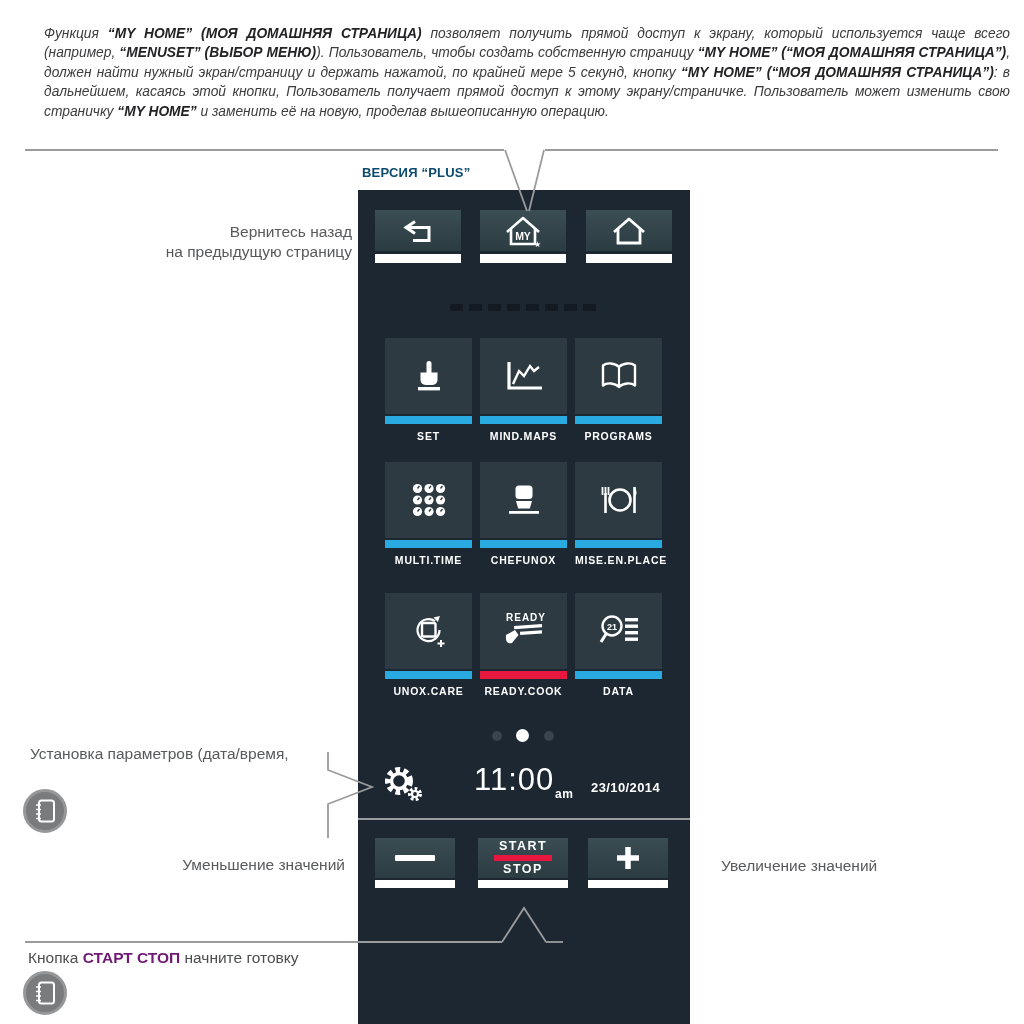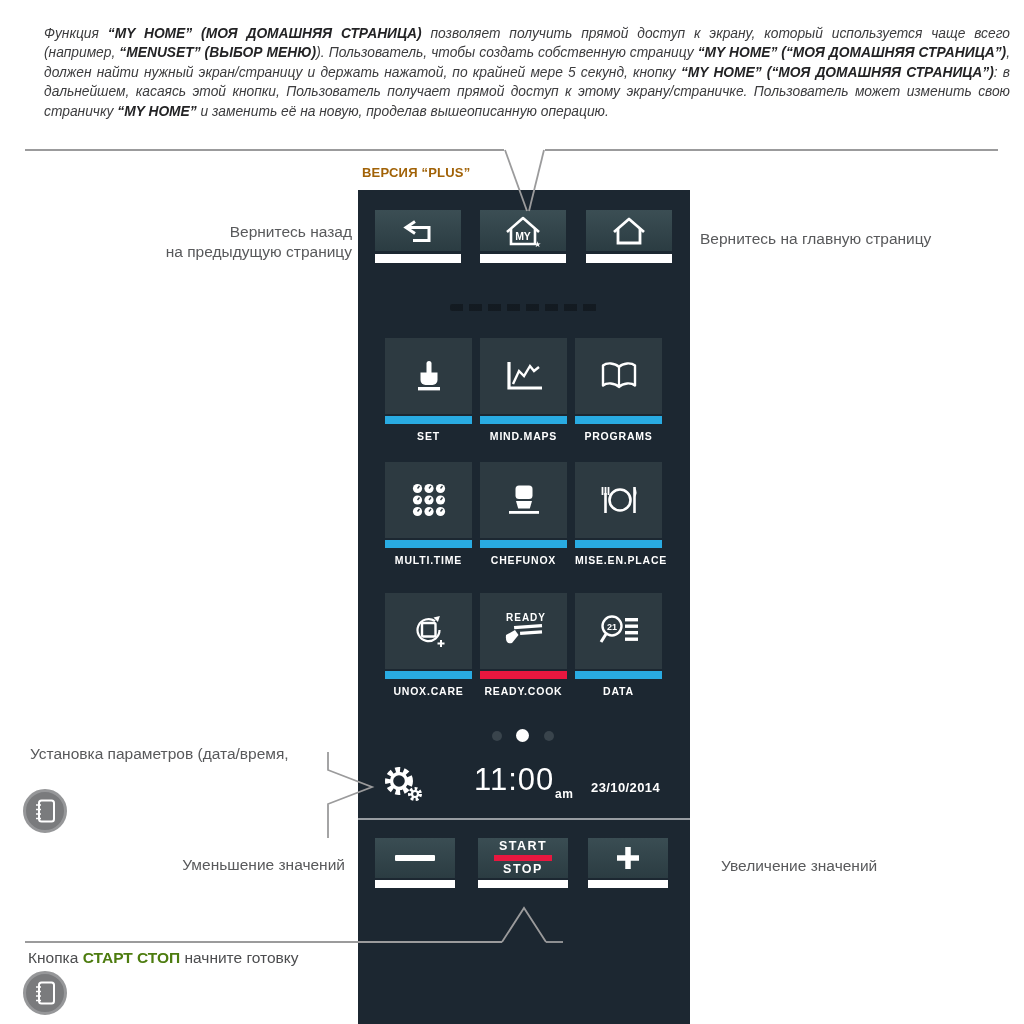--- a/index.html
+++ b/index.html
@@ -5,21 +5,21 @@
   html,body{margin:0;padding:0;background:#fff;}
   #page{position:relative;width:1024px;height:1024px;background:#fff;overflow:hidden;
         font-family:"Liberation Sans",sans-serif;}
   
   .intro{position:absolute;left:28px;top:8px;width:966px;font-size:13.8px;line-height:19.4px;
          color:#3c3c3e;text-align:justify;margin:16px;font-style:italic;}
   .intro b{color:#232325;}
   
   .lines{position:absolute;left:0;top:0;pointer-events:none;z-index:6;}
   .lines path,.lines polyline{stroke:#9b9b9c;stroke-width:1.8;fill:none;}
-  .version{position:absolute;left:362px;top:165px;font-size:13px;font-weight:bold;color:#a16207;letter-spacing:.2px;}
+  .version{position:absolute;left:362px;top:165px;font-size:13px;font-weight:bold;color:#0c4a6e;letter-spacing:.2px;}
   
   .panel{position:absolute;left:358px;top:190px;width:332px;height:868px;background:#1c2731;z-index:2;}
   .tbcell{position:absolute;width:86px;}
   .tbtn{height:41px;background:linear-gradient(180deg,#3b4e54,#2b3c42);
         display:flex;align-items:center;justify-content:center;}
   .tunder{height:9px;background:#fff;margin-top:3px;}
   .faint{position:absolute;left:92px;top:114px;width:152px;height:7px;border-radius:2px;
          background:repeating-linear-gradient(90deg,rgba(0,0,0,.32) 0 13px,transparent 13px 19px);}
   .cell{position:absolute;width:87px;}
   .tile{height:76px;background:#2d3a41;display:flex;align-items:center;justify-content:center;}
@@ -39,21 +39,21 @@
   .minus-glyph{width:40px;height:5.5px;background:#fff;border-radius:1px;}
   .ss-start,.ss-stop{font-size:12.5px;font-weight:bold;color:#fff;letter-spacing:1.5px;line-height:13px;}
   .ss-bar{width:58px;height:6px;margin:2px 0;}
   
   .lbl{position:absolute;color:#58595b;font-size:15.5px;line-height:20px;}
   .r{text-align:right;}
   
   .manual{position:absolute;width:44px;height:44px;border-radius:50%;background:#7a7b7d;
           border:3px solid #969799;box-sizing:border-box;display:flex;align-items:center;justify-content:center;}
   .footer{position:absolute;left:28px;top:949px;font-size:15.5px;color:#4c4d4f;}
-  .footer b{color:#4d7c0f;}
+  .footer b{color:#701a75;}
   button{cursor:pointer;}
 </style>
 </head>
 <body>
 
 <div id="page">
 
   <p class="intro"><span>Функция </span><b>“MY HOME” (МОЯ ДОМАШНЯЯ СТРАНИЦА)</b><span> позволяет получить прямой доступ к экрану, который используется чаще всего (например, </span><b>“MENUSET” (ВЫБОР МЕНЮ)</b><span>). Пользователь, чтобы создать собственную страницу </span><b>“MY HOME” (“МОЯ ДОМАШНЯЯ СТРАНИЦА”)</b><span>, должен найти нужный экран/страницу и держать нажатой, по крайней мере 5 секунд, кнопку </span><b>“MY HOME” (“МОЯ ДОМАШНЯЯ СТРАНИЦА”)</b><span>: в дальнейшем, касаясь этой кнопки, Пользователь получает прямой доступ к этому экрану/страничке. Пользователь может изменить свою страничку </span><b>“MY HOME”</b><span> и заменить её на новую, проделав вышеописанную операцию.</span></p>
 
   <svg class="lines" width="1024" height="1024" viewBox="0 0 1024 1024">
@@ -276,21 +276,20 @@
       </div>
       <div class="cunder"></div>
     </div>
   </div>
 
   <div class="lbl r" style="right:672px;top:222px;">
     <div>Вернитесь назад</div>
     <div>на предыдущую страницу</div>
   </div>
 
-  <div class="lbl" style="left:700px;top:229px;">Вернитесь на главную страницу</div>
 
   <div class="lbl" style="left:30px;top:744px;">
     <div>Установка параметров (дата/время,</div>
   </div>
 
   <div class="lbl r" style="right:679px;top:855px;">Уменьшение значений</div>
   <div class="lbl" style="left:721px;top:856px;">Увеличение значений</div>
 
   <div class="manual" style="left:23px;top:789px;">
     <svg width="26" height="28" viewBox="0 0 26 28">

